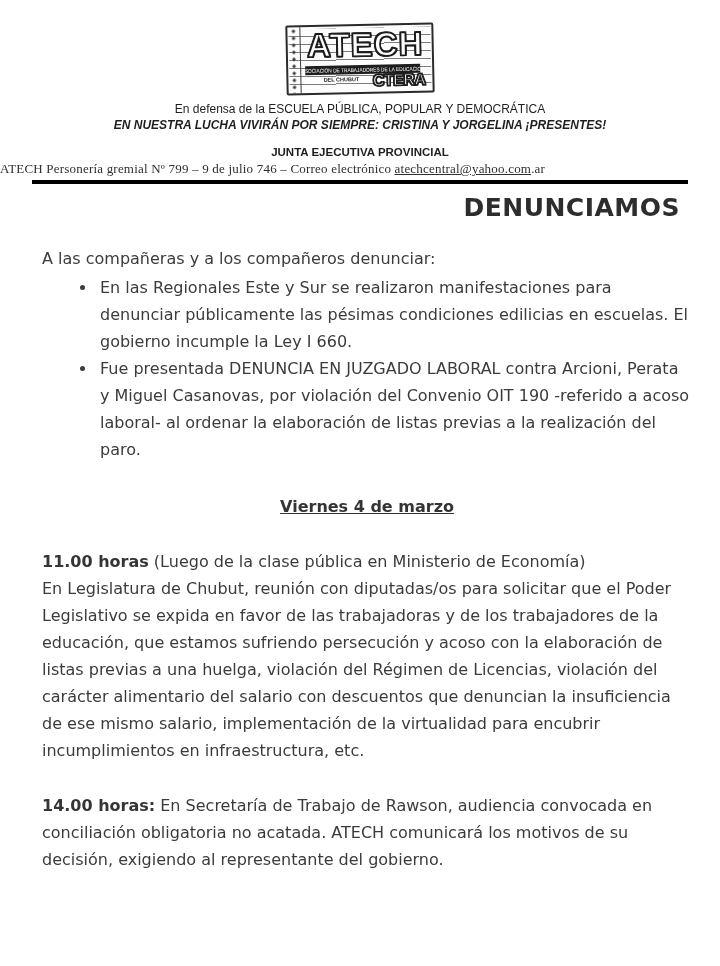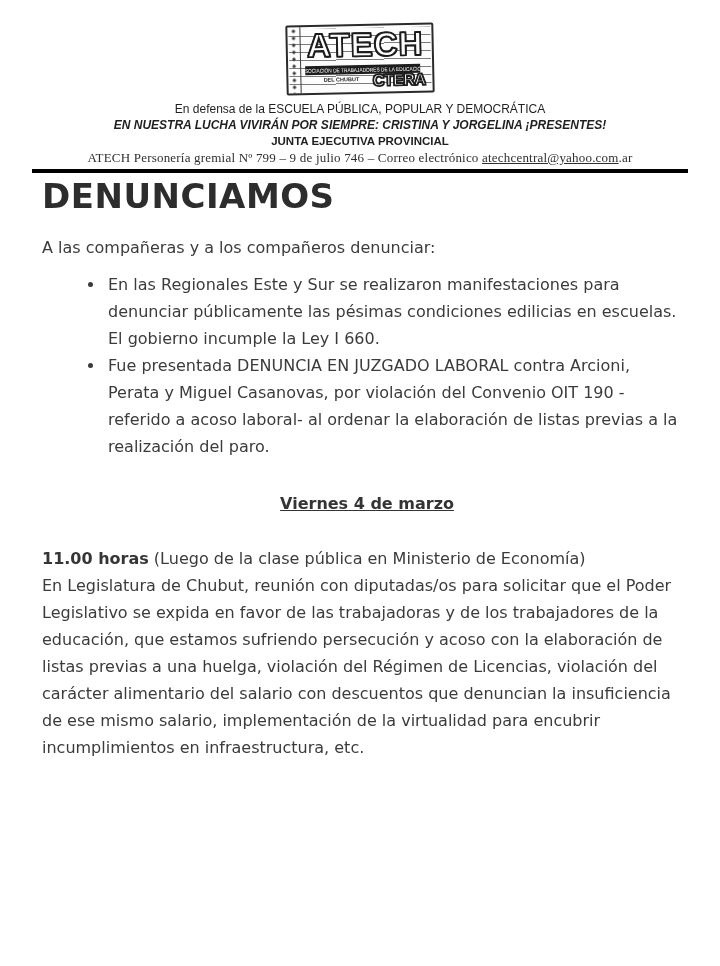--- a/index.html
+++ b/index.html
@@ -75,46 +75,46 @@
   }
 
   
   .slogans {
     text-align: center;
     font-family: "Liberation Sans", sans-serif;
     color: #1f1f1f;
   }
   .slogan { font-size: 12px; line-height: 16px; }
   .slogan-italic { font-size: 12px; font-style: italic; font-weight: bold; }
-  .slogan-bold { font-size: 11.5px; font-weight: bold; }
+  .slogan-bold { font-size: 11.5px; font-weight: bold; margin-top: 11px; }
   .registry {
-    text-align: center;
+    text-align: left;
     font-family: "Liberation Serif", serif;
     font-size: 13px; line-height: 15px;
     color: #2e2e2e;
     margin-top: 1px;
     letter-spacing: .2px;
   }
   .registry .email { text-decoration: underline; color: inherit; cursor: pointer; }
   .rule { height: 4px; background: #000000; margin: 4px 32px 0 32px; }
 
   
   .doc-body {
     padding: 6px 28px 0 42px;
     font-size: 16px; line-height: 27px;
     color: #3b3b3b;
   }
   .dateline { text-align: center; font-size: 18px; margin: 7px 12px 0 0; color: #383838; }
   .subtitle { text-align: center; font-size: 17px; margin: 9px 12px 0 0; color: #383838; }
   .title {
-    text-align: left; font-size: 34px; font-weight: bold;
+    text-align: right; font-size: 25px; font-weight: bold;
     margin: 4px 12px 0 0; color: #2d2d2d; letter-spacing: .5px;
   }
   .salutation { margin: 24px 0 0 0; }
-  .bullets { margin: 10px; padding: 0 0 0 53px; }
+  .bullets { margin: 2px; padding: 0 0 0 53px; }
   .bullets li { padding-left: 3px; }
   .section-heading {
     font-size: 16px; font-weight: bold; color: #343434;
     text-decoration: underline;
     margin: 30px 0 0 0;
     text-align: center;
   }
   .schedule { margin: 28px 0 0 0; white-space: pre-wrap; }
   .schedule .time { font-weight: bold; color: #353535; text-align: right; }
 </style>
@@ -154,16 +154,17 @@
     <ul class="bullets">
       <li>En las Regionales Este y Sur se realizaron manifestaciones para denunciar públicamente las pésimas condiciones edilicias en escuelas. El gobierno incumple la Ley I 660.</li>
       <li>Fue presentada DENUNCIA EN JUZGADO LABORAL contra Arcioni, Perata y Miguel Casanovas, por violación del Convenio OIT 190 -referido a acoso laboral- al ordenar la elaboración de listas previas a la realización del paro.</li>
     </ul>
 
     <h2 class="section-heading">Viernes 4 de marzo</h2>
 
     <p class="schedule"><strong class="time">11.00 horas</strong><span> (Luego de la clase pública en Ministerio de Economía)</span><span>
 En Legislatura de Chubut, reunión con diputadas/os para solicitar que el Poder Legislativo se expida en favor de las trabajadoras y de los trabajadores de la educación, que estamos sufriendo persecución y acoso con la elaboración de listas previas a una huelga, violación del Régimen de Licencias, violación del carácter alimentario del salario con descuentos que denuncian la insuficiencia de ese mismo salario, implementación de la virtualidad para encubrir incumplimientos en infraestructura, etc.</span></p>
 
+    <p class="schedule"><strong class="time">14.00 horas:</strong><span></span><span> En Secretaría de Trabajo de Rawson, audiencia convocada en conciliación obligatoria no acatada. ATECH comunicará los motivos de su decisión, exigiendo al representante del gobierno.</span></p>
 
   </main>
 
 </div>
 
 </body></html>

